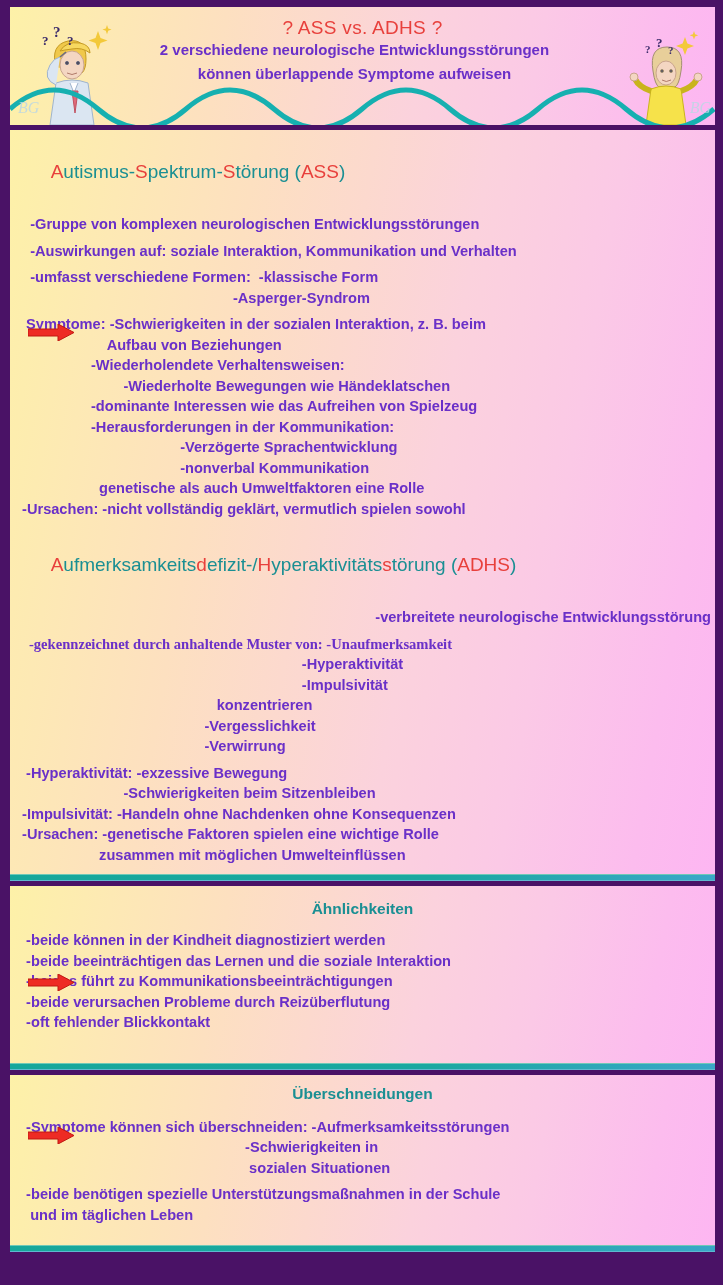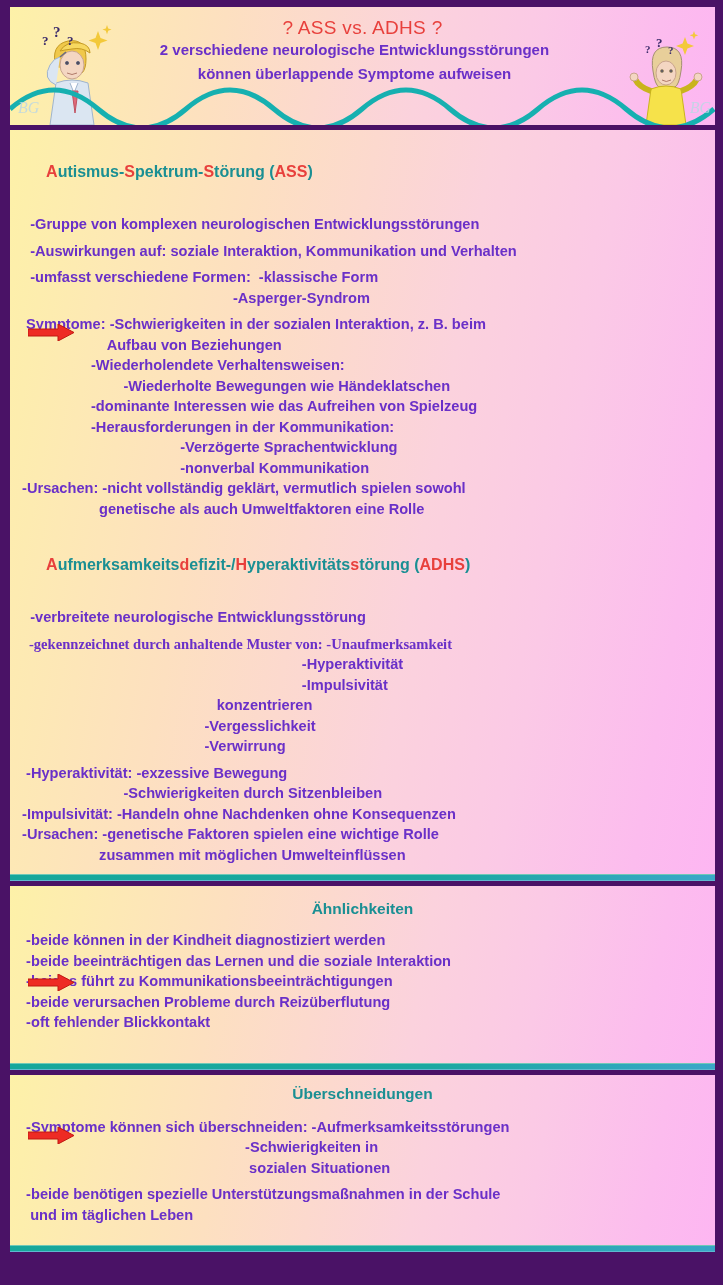--- a/index.html
+++ b/index.html
@@ -62,21 +62,21 @@
     color:#6a30c8;
     font-size:14.6px;
     font-weight:bold;
     line-height:20.5px;
     white-space:pre;
     padding-left:4px;
   }
   .line.gap{margin-top:6px;}
 
   .heading{
-    font-size:16px;font-weight:bold;
+    font-size:19px;font-weight:normal;
     line-height:24px;
     padding-left:6px;
     white-space:pre;
   }
   .hl-r{color:#e8403c;}
   .hl-t{color:#1a8f93;}
 
   .sect-title{
     text-align:center;
     color:#1a8f93;
@@ -205,32 +205,32 @@
         <div style="position: relative;">
           <div class="line">                  -Herausforderungen in der Kommunikation:</div>
         </div>
         <div style="position: relative;">
           <div class="line">                                        -Verzögerte Sprachentwicklung</div>
         </div>
         <div style="position: relative;">
           <div class="line">                                        -nonverbal Kommunikation</div>
         </div>
         <div style="position: relative;">
+          <div class="line">                    genetische als auch Umweltfaktoren eine Rolle</div>
+        </div>
+        <div style="position: relative;">
           <div class="line"> -Ursachen: -nicht vollständig geklärt, vermutlich spielen sowohl</div>
-        </div>
-        <div style="position: relative;">
-          <div class="line">                    genetische als auch Umweltfaktoren eine Rolle</div>
         </div>
       </div>
 
     <div class="heading" style="margin-top:10px;">
       <span id="adhs-head"><span class="hl-r">A</span><span class="hl-t">ufmerksamkeits</span><span class="hl-r">d</span><span class="hl-t">efizit-/</span><span class="hl-r">H</span><span class="hl-t">yperaktivitäts</span><span class="hl-r">s</span><span class="hl-t">törung </span><span class="hl-t">(</span><span class="hl-r">ADHS</span><span class="hl-t">)</span></span>
     </div>
     <div id="adhs-lines">
-        <div style="position: relative;">
+        <div style="position: relative; text-align: right;">
           <div class="line gap">   -verbreitete neurologische Entwicklungsstörung</div>
         </div>
         <div style="position: relative; font-family: Liberation Serif, serif;">
           <div class="line gap">   -gekennzeichnet durch anhaltende Muster von: -Unaufmerksamkeit</div>
         </div>
         <div style="position: relative;">
           <div class="line">                                                                      -Hyperaktivität</div>
         </div>
         <div style="position: relative;">
           <div class="line">                                                                      -Impulsivität</div>
@@ -241,21 +241,21 @@
         <div style="position: relative;">
           <div class="line">                                              -Vergesslichkeit</div>
         </div>
         <div style="position: relative;">
           <div class="line">                                              -Verwirrung</div>
         </div>
         <div style="position: relative;">
           <div class="line gap">  -Hyperaktivität: -exzessive Bewegung</div>
         </div>
         <div style="position: relative;">
-          <div class="line">                          -Schwierigkeiten durch Sitzenbleiben</div>
+          <div class="line">                          -Schwierigkeiten beim Sitzenbleiben</div>
         </div>
         <div style="position: relative;">
           <div class="line"> -Impulsivität: -Handeln ohne Nachdenken ohne Konsequenzen</div>
         </div>
         <div style="position: relative;">
           <div class="line"> -Ursachen: -genetische Faktoren spielen eine wichtige Rolle</div>
         </div>
         <div style="position: relative;">
           <div class="line">                    zusammen mit möglichen Umwelteinflüssen</div>
         </div>

